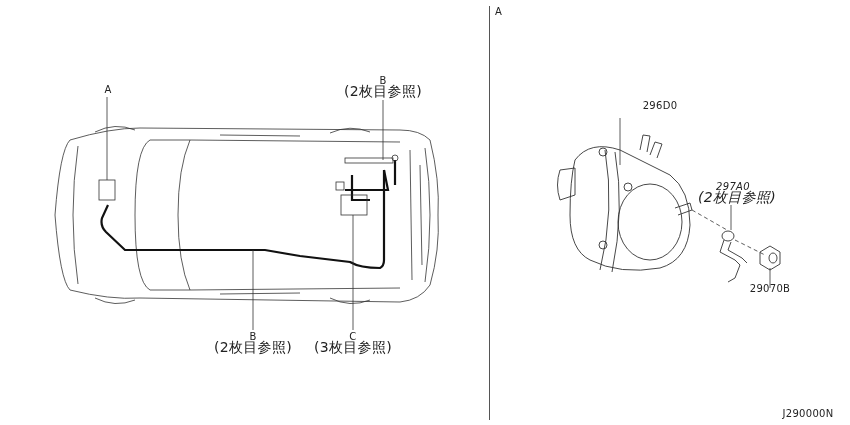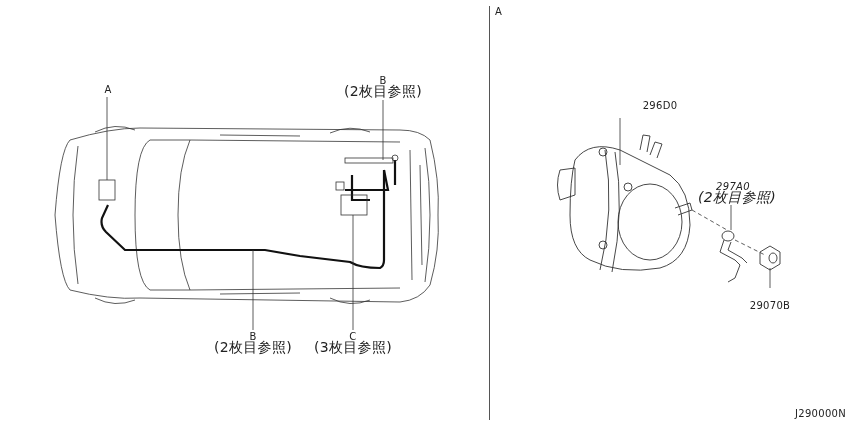--- a/index.html
+++ b/index.html
@@ -109,16 +109,16 @@
 </div>
 
 <div class="lbl" style="left:495px;top:6px;">A</div>
 <div class="lbl" style="left:598px;top:100px;width:44px;margin-left:40px;">
   <span>296D0</span>
 </div>
 <div class="lbl" style="left:698px;top:181px;width:70px;font-style:italic;">
   <span>297A0</span>
   <span class="sub">(2枚目参照)</span>
 </div>
-<div class="lbl" style="left:744px;top:300px;width:52px;">
+<div class="lbl" style="left:744px;top:283px;width:52px;">
   <span>29070B</span>
 </div>
-<div class="lbl" style="left:770px;top:408px;width:76px;text-align:right;">J290000N</div>
+<div class="lbl" style="left:770px;top:408px;width:76px;">J290000N</div>
 
 </body></html>

